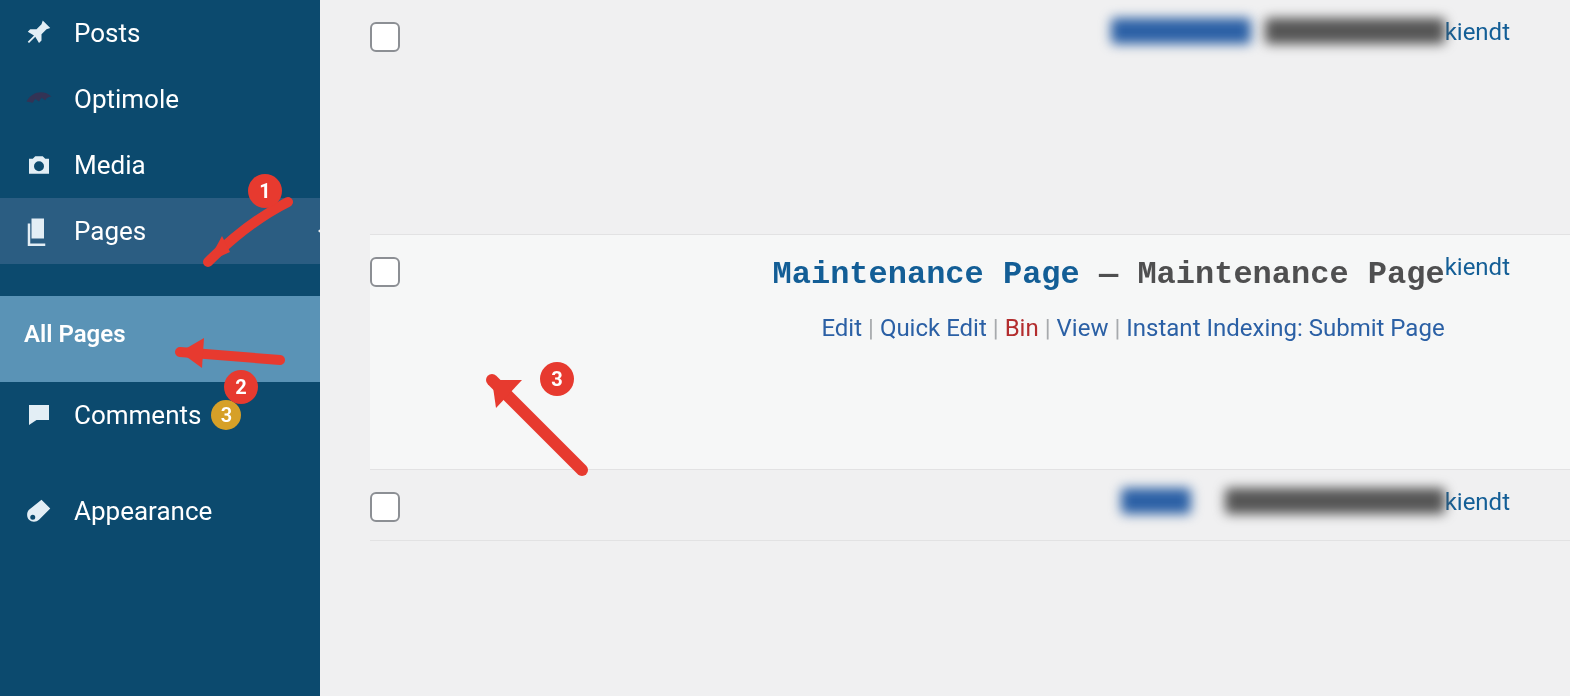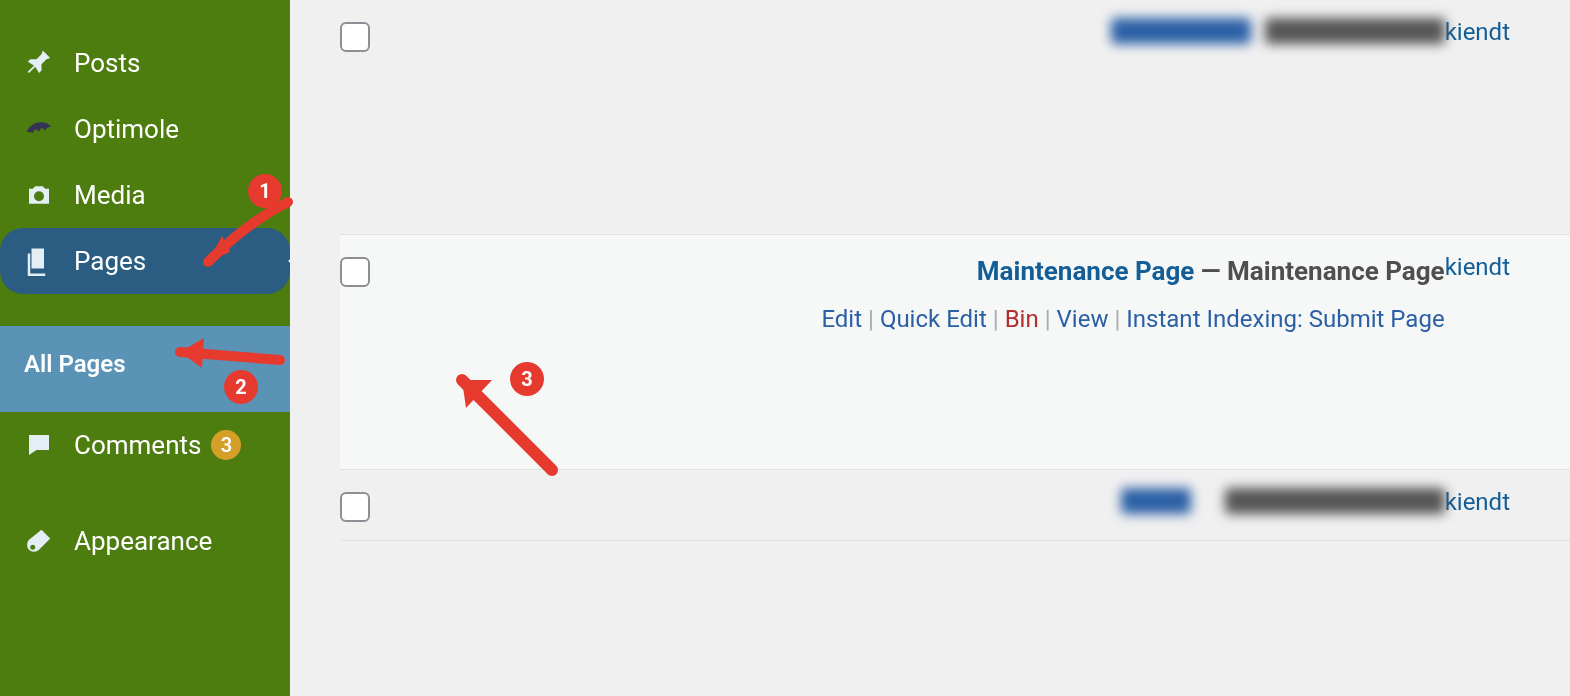--- a/index.html
+++ b/index.html
@@ -6,39 +6,37 @@
   body {
     font-family: -apple-system, BlinkMacSystemFont, "Segoe UI", Roboto, sans-serif;
     background: #fff;
     width: 1570px;
     height: 696px;
     overflow: hidden;
     display: flex;
   }
   
   .sidebar {
-    width: 290px;
-    background: #4d7c0f;
+    width: 320px;
+    background: #0c4a6e;
     flex-shrink: 0;
-    padding-top: 30px;
     position: relative;
   }
   .menu-item {
     display: flex;
     align-items: center;
     padding: 16px 22px;
     color: #fff;
     font-size: 26px;
     font-weight: 400;
     cursor: pointer;
     position: relative;
   }
   .menu-item.active {
     background: #2b5d82;
-    border-radius: 23px;
   }
   .menu-item.active::after {
     content: "";
     position: absolute;
     right: -12px;
     top: 50%;
     transform: translateY(-50%);
     width: 0; height: 0;
     border-top: 12px solid transparent;
     border-bottom: 12px solid transparent;
@@ -108,22 +106,23 @@
     background: #fff;
     margin-top: 4px;
     flex-shrink: 0;
     cursor: pointer;
   }
   .row-body {
     flex: 1;
     padding-left: 30px;
   }
   .row-title {
-    font-size: 26px;
+    font-size: 32px;
     line-height: 1.4;
+    font-family: Liberation Mono, monospace;
   }
   .row-title .link {
     color: #135e96;
     font-weight: 700;
     cursor: pointer;
   }
   .row-title .suffix {
     color: #4f4f50;
     font-weight: 700;
   }

